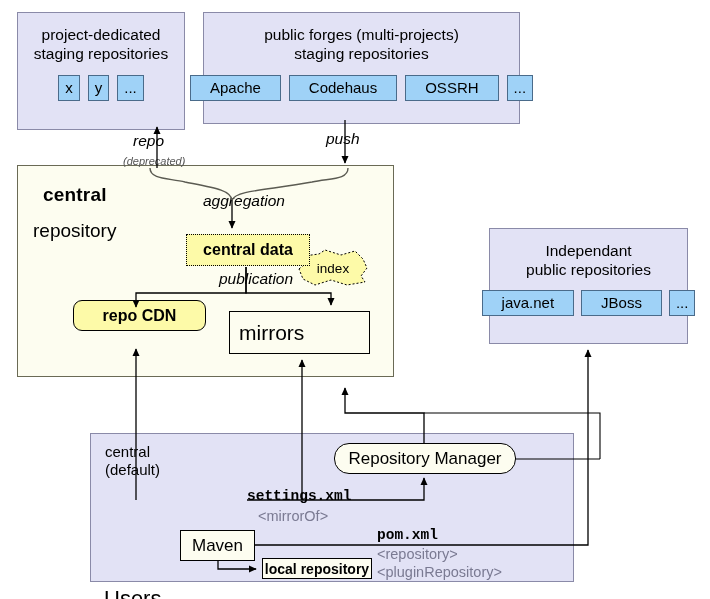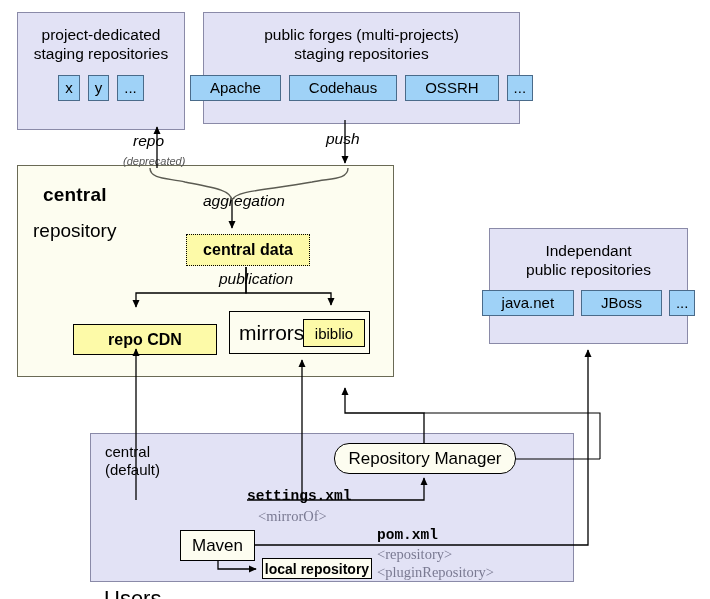--- a/index.html
+++ b/index.html
@@ -95,21 +95,21 @@
     background: #e2e2f5;
     border: 1px solid #8a8aa8;
   }
   .users-word { font-size: 22px; }
   .small-label { font-size: 15px; line-height: 18px; white-space: pre-line; }
   .mono-b {
     font-family: "Liberation Mono", monospace;
     font-weight: bold; font-size: 14.5px; color:#000;
   }
   .mono-g {
-    font-family: Liberation Serif, serif;
+    font-family: Liberation Sans, sans-serif;
     font-size: 14.5px; color:#7a7a92;
   }
   .edge-label {
     position: absolute;
     font-style: italic;
     font-size: 15.5px;
     color: #000;
     white-space: nowrap;
   }
   .edge-label.sub {
@@ -143,36 +143,40 @@
       <div class="chip narrow">...</div>
     </div>
   </div>
 
   <div class="box panel-central" style="left:17px; top:165px; width:377px; height:212px;"></div>
 
   <div class="label-plain central-name-bold" style="left:43px; top:184px;">central</div>
   <div class="label-plain central-name-reg" style="left:33px; top:220px;">repository</div>
 
 
+  <div class="cloud" style="left:295px; top:248px; width:76px; height:40px;">
+    <svg width="76" height="40" viewBox="0 0 76 40">
+      <path d="M4,21 L12,14 L9,8 L24,6 L30,2 L46,7 L60,3 L68,11 L72,20 L66,28 L70,34
+               L52,37 L36,32 L20,37 L8,31 Z" fill="#fdfaa8" stroke="#000" stroke-width="1" stroke-dasharray="2,2"></path>
+    </svg>
+    <span>index</span>
+  </div>
 
   <div class="box" style="left:186px; top:234px; width:124px; height:32px;
               background:#fdfaa8; border:1px dotted #000;
               font-weight:bold; font-size:16px;">
     <span>central data</span>
   </div>
 
-  <div class="box ybox" style="left:73px; top:324px; width:144px; height:31px;">
+  <div class="box ybox" style="left:73px; top:300px; width:133px; height:31px;border-radius:9px;">
     <span>repo CDN</span>
   </div>
 
   <div class="box wbox" style="left:229px; top:311px; width:141px; height:43px; justify-content:flex-start; padding-left:9px;">
     <span>mirrors</span>
-  </div>
-  <div class="box ibiblio" style="left:303px; top:319px; width:62px; height:28px;">
-    <span>ibiblio</span>
   </div>
 
   <div class="box group" style="left:489px; top:228px; width:199px; height:116px; justify-content:flex-start; padding-top:12px;">
     <div class="group-title">Independant
 public repositories</div>
     <div class="chiprow" style="margin-top:11px; gap:7px;">
       <div class="chip">java.net</div>
       <div class="chip">JBoss</div>
       <div class="chip narrow">...</div>
     </div>

